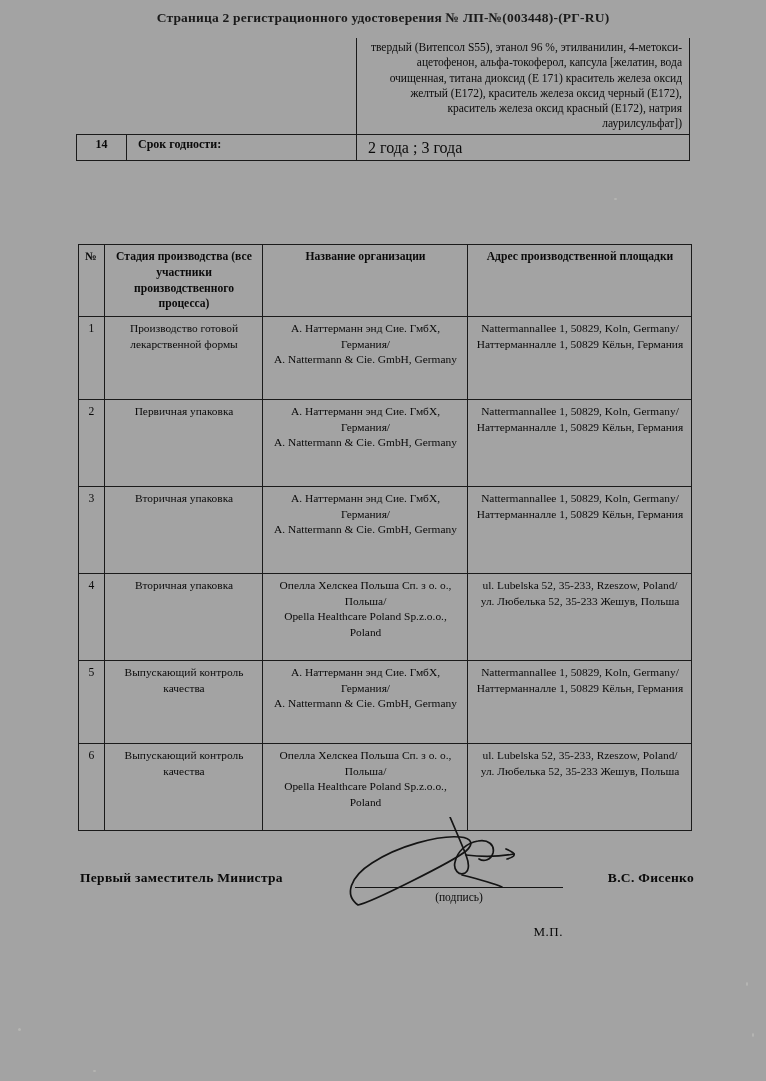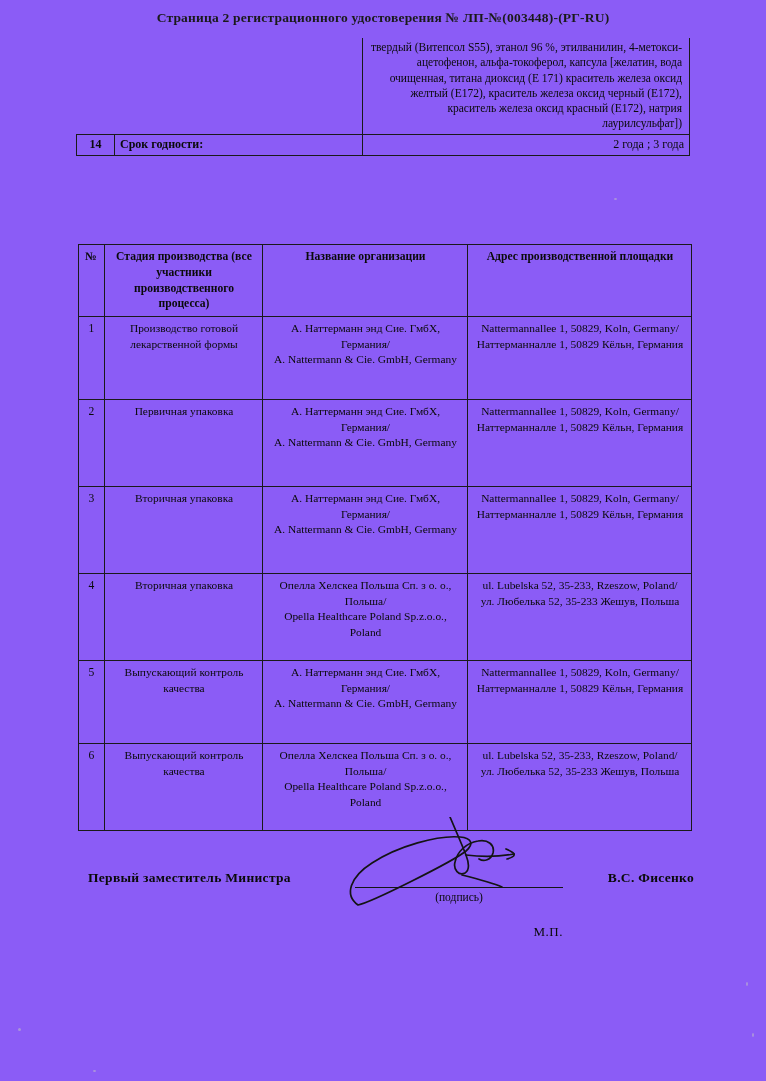--- a/index.html
+++ b/index.html
@@ -11,21 +11,21 @@
     width: 766px;
     height: 1081px;
     position: relative;
     font-family: "Liberation Serif", "DejaVu Serif", serif;
     color: #0a0a0a;
     overflow: hidden;
   }
   .page {
     position: absolute;
     inset: 0;
-    background: #8b5cf6;
+    background: #a3a3a3;
   }
 
   
   .doc-header {
     position: absolute;
     left: 0; right: 0;
     top: 10px;
     text-align: center;
     font-size: 13.5px;
     font-weight: bold;
@@ -38,21 +38,21 @@
     position: absolute;
     left: 76px;
     top: 38px;
     width: 614px;
     border-collapse: collapse;
     table-layout: fixed;
     font-size: 11.5px;
   }
   .top-table td {
     vertical-align: top;
-    padding: 2px 5px;
+    padding: 2px 11px;
     line-height: 1.33;
   }
   .tt-ghost {
     border: none;
     background: transparent;
   }
   .tt-cont {
     border-left: 1.3px solid #1a1a1a;
     border-right: 1.3px solid #1a1a1a;
     text-align: right;
@@ -66,22 +66,22 @@
     text-align: center;
     font-weight: bold;
     font-size: 12px;
   }
   .tt-label {
     font-weight: bold;
     font-size: 12px;
     margin-top: 8px;
   }
   .tt-val {
-    text-align: right;
-    font-size: 12px;
+    text-align: left;
+    font-size: 16px;
   }
 
   
   .info-para {
     position: absolute;
     left: 78px;
     top: 202px;
     width: 614px;
     text-align: center;
     font-size: 12.2px;
@@ -126,21 +126,21 @@
 
   
   .sig-block {
     position: absolute;
     left: 0; right: 0;
     top: 862px;
     height: 110px;
   }
   .sig-title {
     position: absolute;
-    left: 88px;
+    left: 80px;
     top: 8px;
     font-size: 13.5px;
     font-weight: bold;
     letter-spacing: 0.3px;
   }
   .sig-name {
     position: absolute;
     right: 72px;
     top: 8px;
     font-size: 13.5px;

